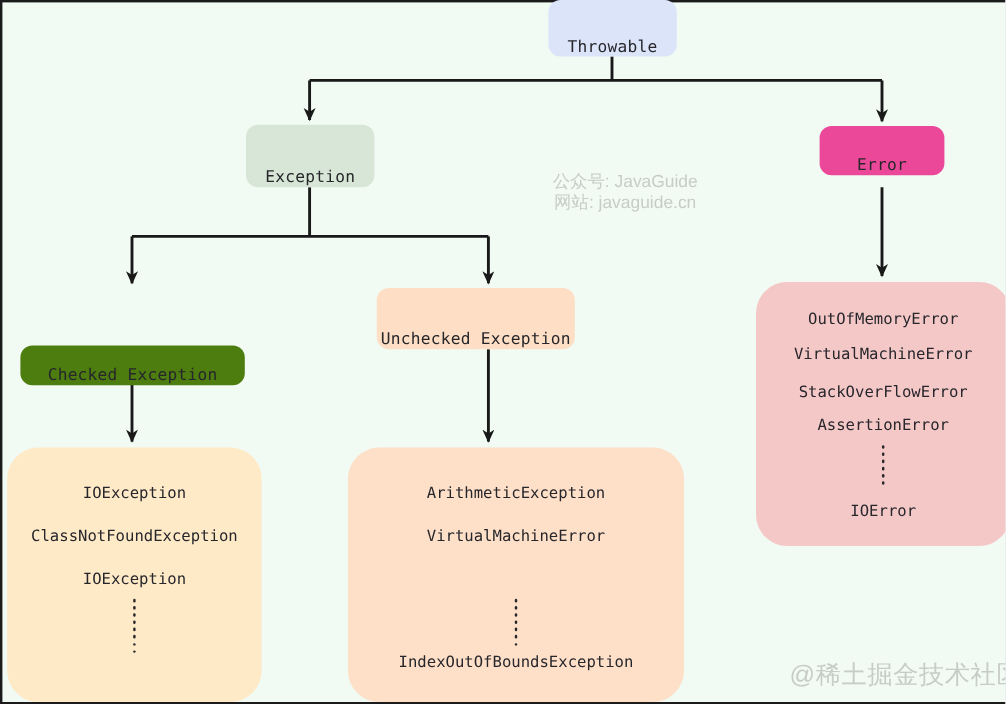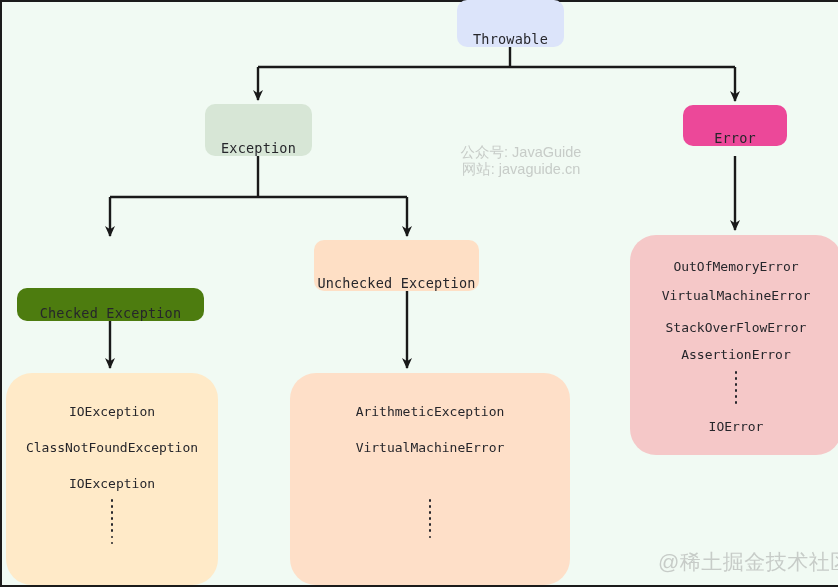--- a/index.html
+++ b/index.html
@@ -124,20 +124,21 @@
     <div class="li" style="top:66px">VirtualMachineError</div>
     <div class="vdots" style="top:126px">
       <i></i>
         <i></i>
         <i></i>
         <i></i>
         <i></i>
         <i></i>
         <i></i>
     </div>
+    <div class="li" style="top:171px">IndexOutOfBoundsException</div>
   </div>
 
   <div class="wm-center" style="color: rgb(199, 204, 200);">
     <div>公众号: JavaGuide</div>
     <div>网站: javaguide.cn</div>
   </div>
   <div class="wm-br" style="color: rgb(199, 204, 200);">@稀土掘金技术社区</div>
 
 </div>
 

